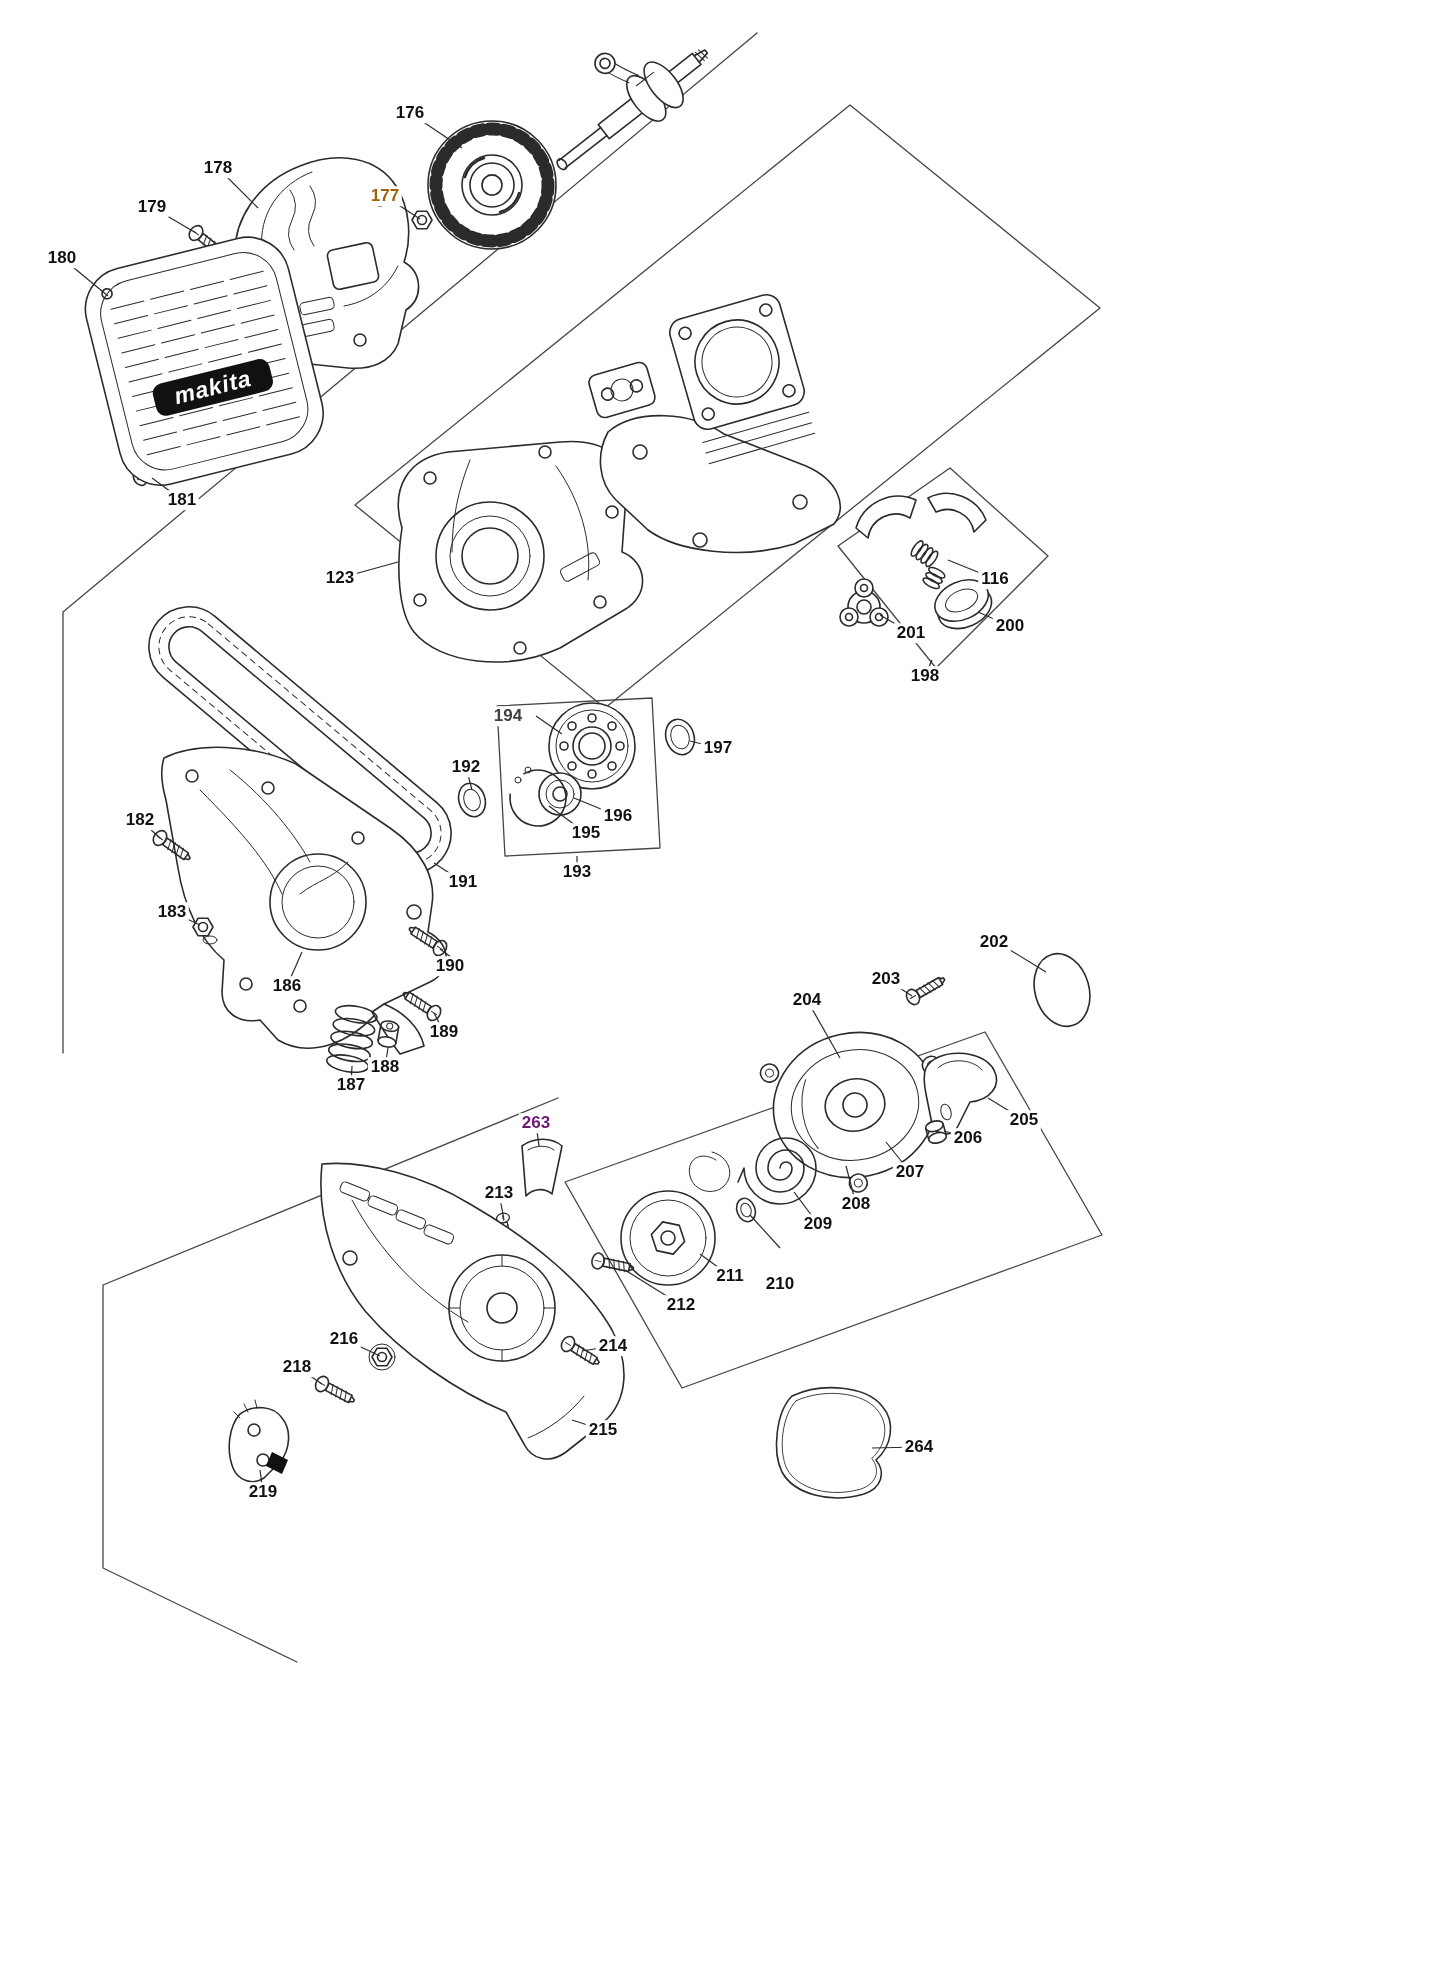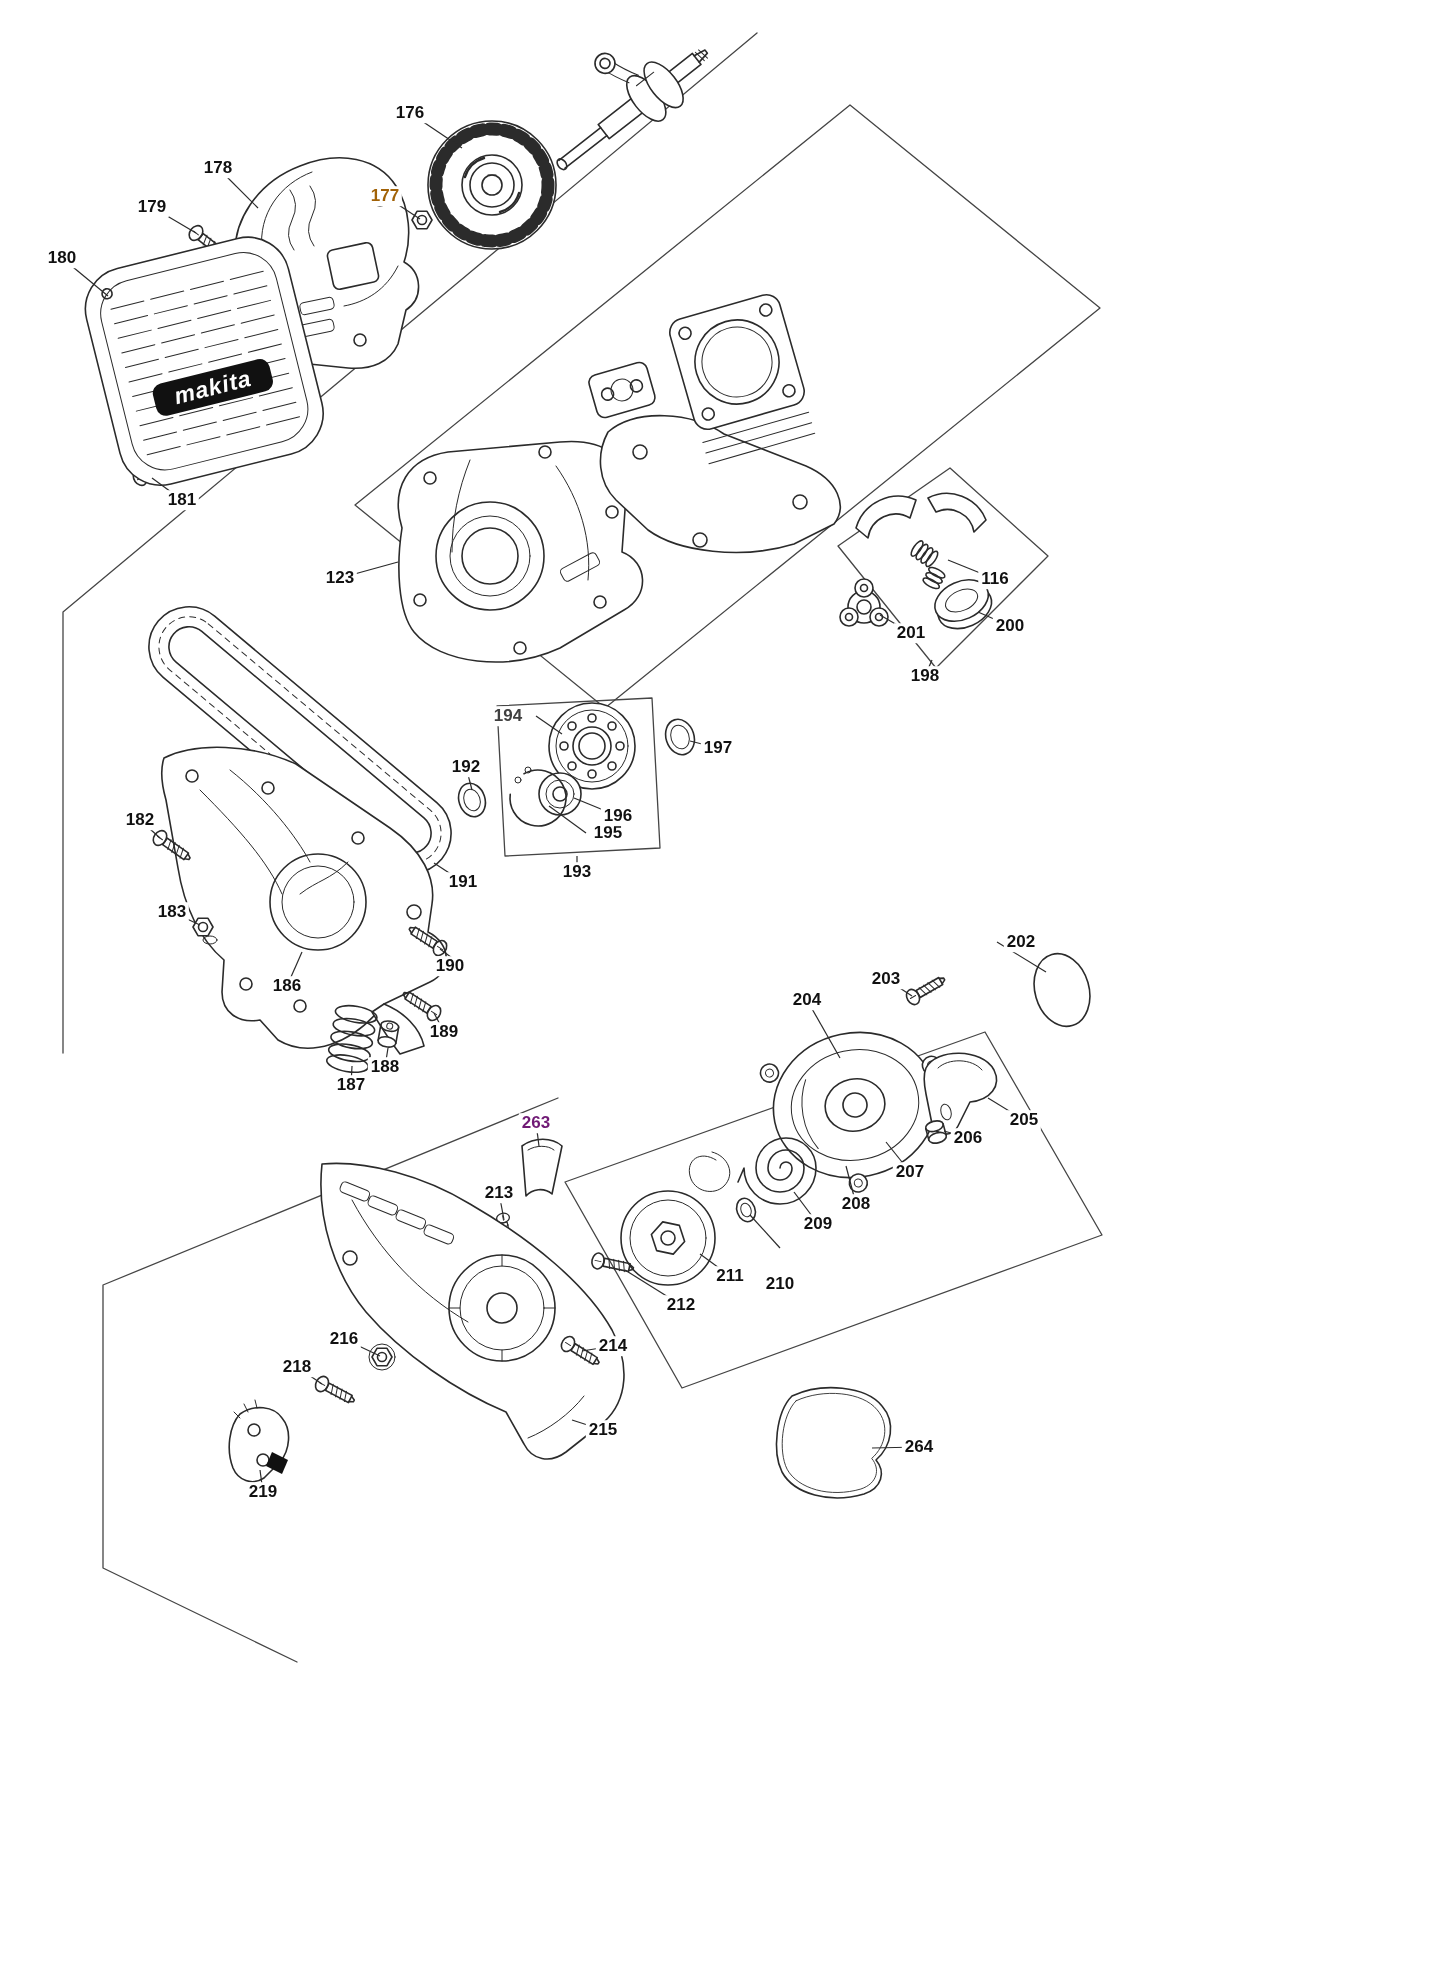--- a/index.html
+++ b/index.html
@@ -408,28 +408,28 @@
       <div class="part-label" style="left: 172px; top: 912px; color: rgb(17, 17, 17);">183</div>
       <div class="part-label" style="left: 287px; top: 986px; color: rgb(17, 17, 17);">186</div>
       <div class="part-label" style="left: 351px; top: 1085px; color: rgb(17, 17, 17);">187</div>
       <div class="part-label" style="left: 385px; top: 1067px; color: rgb(17, 17, 17);">188</div>
       <div class="part-label" style="left: 444px; top: 1032px; color: rgb(17, 17, 17);">189</div>
       <div class="part-label" style="left: 450px; top: 966px; color: rgb(17, 17, 17);">190</div>
       <div class="part-label" style="left: 463px; top: 882px; color: rgb(17, 17, 17);">191</div>
       <div class="part-label" style="left: 466px; top: 767px; color: rgb(17, 17, 17);">192</div>
       <div class="part-label" style="left: 577px; top: 872px; color: rgb(17, 17, 17); text-align: center;">193</div>
       <div class="part-label" style="left: 508px; top: 716px; color: #404040;">194</div>
-      <div class="part-label" style="left: 586px; top: 833px; color: rgb(17, 17, 17); margin-left: 22px;">195</div>
+      <div class="part-label" style="left: 586px; top: 833px; color: rgb(17, 17, 17);">195</div>
       <div class="part-label" style="left: 618px; top: 816px; color: rgb(17, 17, 17);">196</div>
       <div class="part-label" style="left: 718px; top: 748px; color: rgb(17, 17, 17);">197</div>
       <div class="part-label" style="left: 925px; top: 676px; color: rgb(17, 17, 17);">198</div>
       <div class="part-label" style="left: 995px; top: 579px; color: rgb(17, 17, 17);">116</div>
       <div class="part-label" style="left: 1010px; top: 626px; color: rgb(17, 17, 17);">200</div>
       <div class="part-label" style="left: 911px; top: 633px; color: rgb(17, 17, 17);">201</div>
-      <div class="part-label" style="left: 1021px; top: 942px; color: rgb(17, 17, 17);">202</div>
+      <div class="part-label" style="left: 994px; top: 942px; color: rgb(17, 17, 17);">202</div>
       <div class="part-label" style="left: 886px; top: 979px; color: rgb(17, 17, 17);">203</div>
       <div class="part-label" style="left: 807px; top: 1000px; color: rgb(17, 17, 17);">204</div>
       <div class="part-label" style="left: 1024px; top: 1120px; color: rgb(17, 17, 17);">205</div>
       <div class="part-label" style="left: 968px; top: 1138px; color: rgb(17, 17, 17);">206</div>
       <div class="part-label" style="left: 910px; top: 1172px; color: rgb(17, 17, 17);">207</div>
       <div class="part-label" style="left: 856px; top: 1204px; color: rgb(17, 17, 17);">208</div>
       <div class="part-label" style="left: 818px; top: 1224px; color: rgb(17, 17, 17);">209</div>
       <div class="part-label" style="left: 780px; top: 1248px; color: rgb(17, 17, 17); margin-top: 36px;">210</div>
       <div class="part-label" style="left: 730px; top: 1276px; color: rgb(17, 17, 17);">211</div>
       <div class="part-label" style="left: 681px; top: 1305px; color: rgb(17, 17, 17);">212</div>

